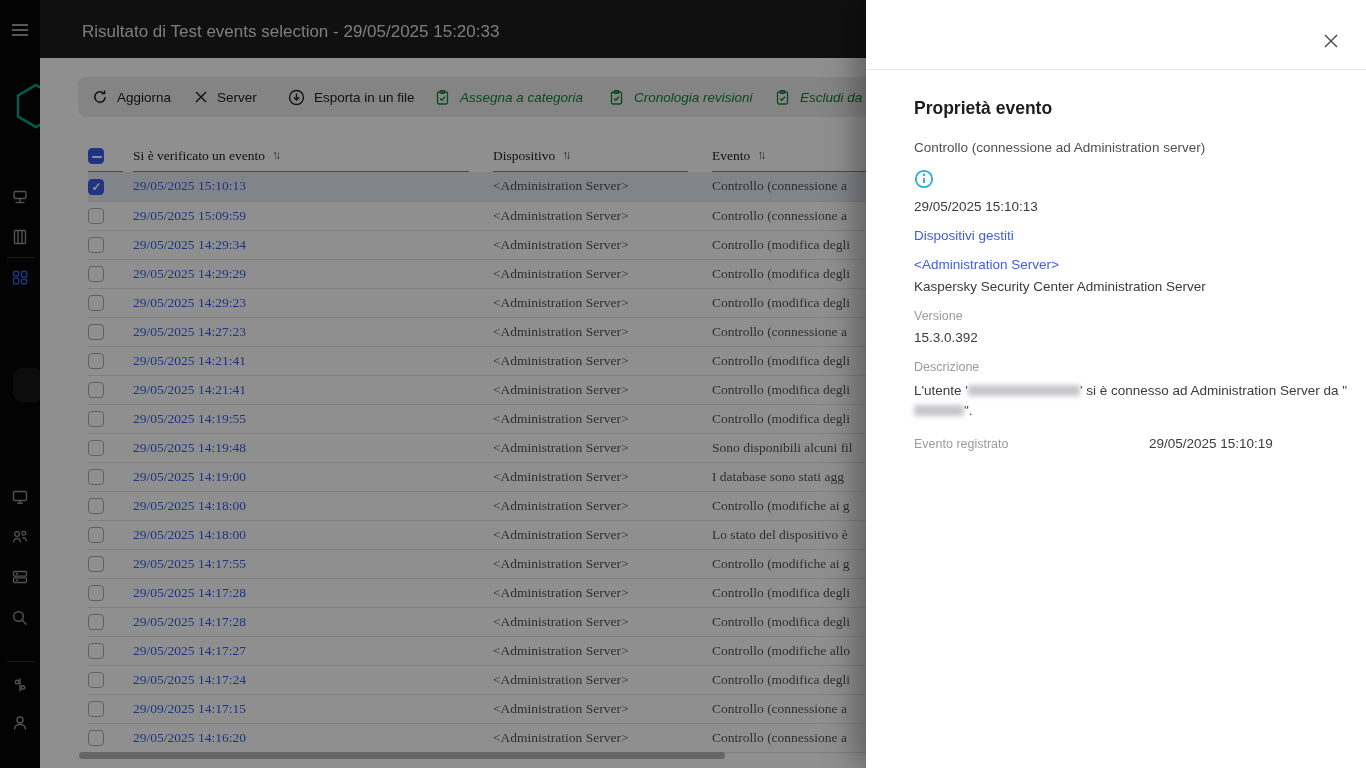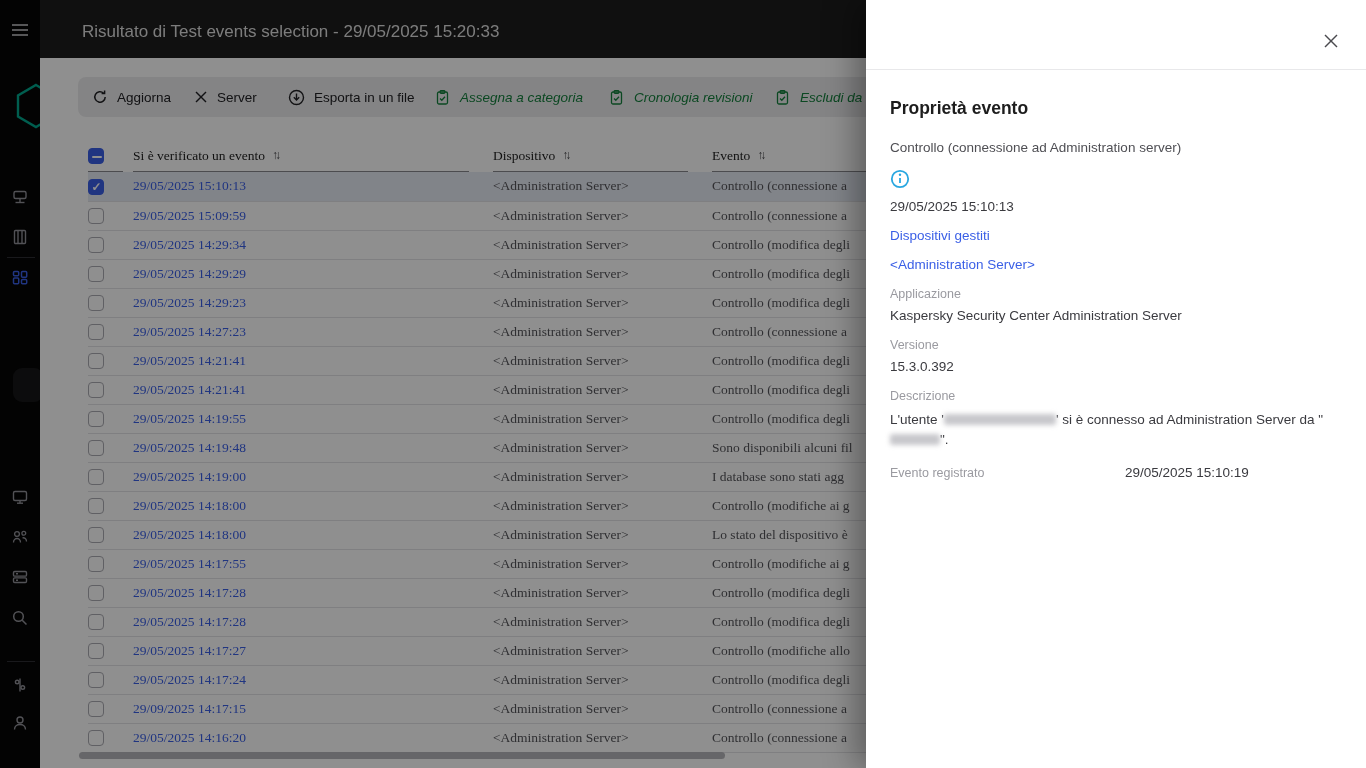--- a/index.html
+++ b/index.html
@@ -60,21 +60,21 @@
   
   .scrim { position:absolute; left:0; top:0; width:866px; height:768px;
     background:rgba(0,0,0,0.44); z-index:40; }
 
   
   .panel { position:absolute; left:866px; top:0; width:500px; height:768px;
     background:#fff; z-index:60; box-shadow:-10px 0 30px rgba(0,0,0,0.35); }
   .panel-top { height:70px; border-bottom:1px solid #e8e8ea; position:relative; }
   .close-btn { position:absolute; right:24px; top:31px; width:22px; height:22px;
     background:none; border:none; cursor:pointer; color:#4a4a4f; }
-  .panel-body { padding:28px 36px 0 24px; }
+  .panel-body { padding:28px 36px 0 24px;margin-left:24px; }
   .panel-title { font-size:17.5px; font-weight:600; color:#1d1d1d; }
   .etype { margin-top:21px; font-size:13.5px; color:#4f4f54; }
   .info-row { margin-top:14px; height:20px; }
   .ts { margin-top:10px; font-size:13.5px; color:#3a3a3f; }
   .plink { display:block; margin-top:14px; font-size:13.5px; color:var(--accent);
     text-decoration:none; cursor:pointer; }
   .flabel { margin-top:15px; font-size:12.5px; color:#9a9aa0; }
   .fvalue { margin-top:7px; font-size:13.5px; color:#3a3a3f; }
   .desc { margin-top:7px; width:448px; font-size:13.5px; color:#3a3a3f; line-height:20px; }
   .blur { display:inline-block; height:11px; background:#c7c7cb; border-radius:2px;
@@ -425,21 +425,20 @@
       <div class="info-row">
         <svg width="20" height="20" viewBox="0 0 20 20">
             <circle cx="10" cy="10" r="8.2" fill="none" stroke="var(--info)" stroke-width="1.8"></circle>
             <line x1="10" y1="9" x2="10" y2="14" stroke="var(--info)" stroke-width="1.8"></line>
             <circle cx="10" cy="5.8" r="1.2" fill="var(--info)"></circle>
           </svg>
       </div>
       <div class="ts">29/05/2025 15:10:13</div>
       <a class="plink">Dispositivi gestiti</a>
       <a class="plink">&lt;Administration Server&gt;</a>
-      <div class="flabel">Applicazione</div>
       <div class="fvalue">Kaspersky Security Center Administration Server</div>
       <div class="flabel">Versione</div>
       <div class="fvalue">15.3.0.392</div>
       <div class="flabel">Descrizione</div>
       <p class="desc"><span>L'utente '</span><span class="blur u"></span><span>' si è connesso ad Administration Server da "</span><span class="blur h"></span><span>".</span></p>
       <div class="reg">
         <div class="reg-label">Evento registrato</div>
         <div class="reg-value">29/05/2025 15:10:19</div>
       </div>
     </div>

